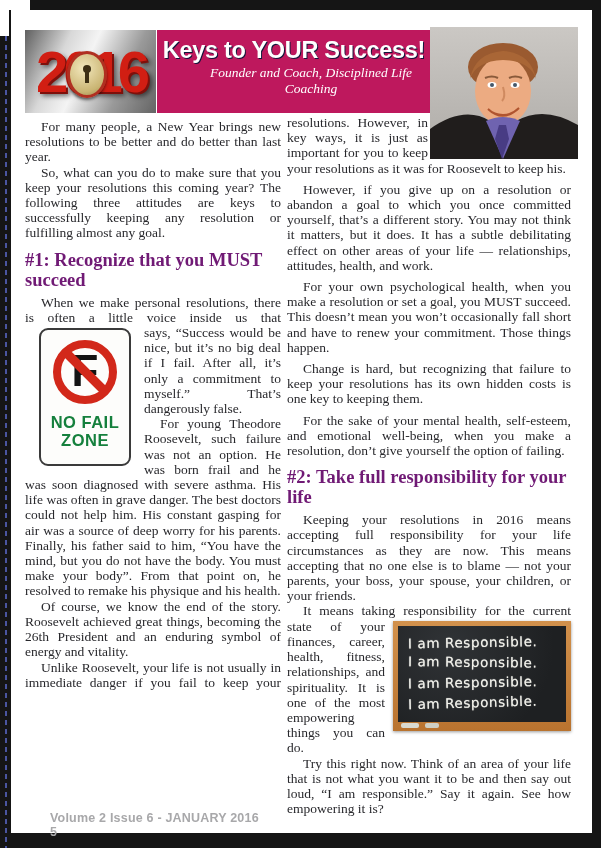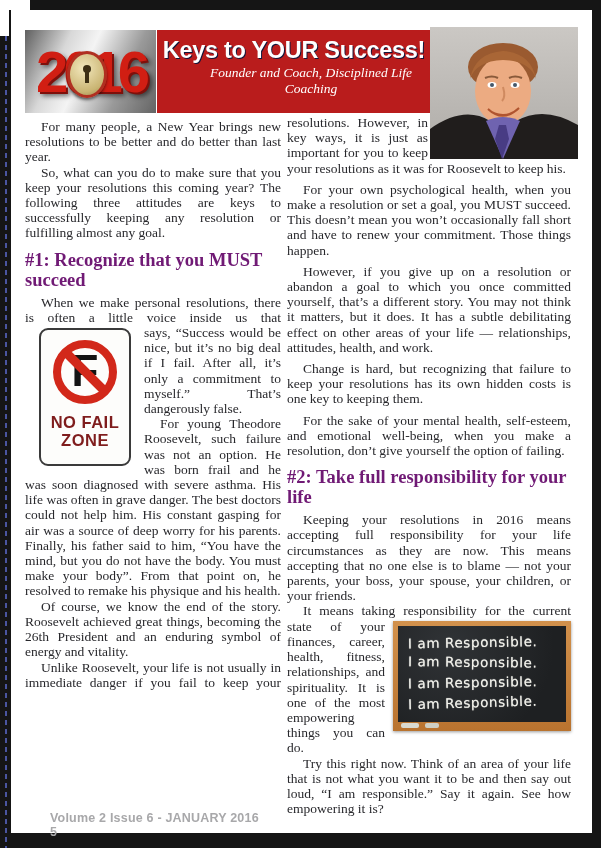--- a/index.html
+++ b/index.html
@@ -20,21 +20,21 @@
     background:linear-gradient(115deg,#5f5f5f 0%,#d8d8d8 28%,#f4f4f4 45%,#9a9a9a 72%,#646464 100%);
     display:flex; align-items:center; justify-content:center; }
   .logo-text { font-family:"Liberation Sans", sans-serif; font-weight:bold; font-size:58px;
     color:#d11e13; letter-spacing:-5px; text-shadow:2px 2px 0 #7e100b, 4px 4px 5px rgba(0,0,0,.55); }
   .dial { position:absolute; left:42px; top:21px; width:34px; height:41px; border-radius:50%;
     background:radial-gradient(circle at 40% 35%, #f2e7bc, #c9b472 70%, #95824a);
     border:3px solid #b03021; box-shadow:0 2px 3px rgba(0,0,0,.5); }
   .keyhole-c { position:absolute; left:13px; top:11px; width:8px; height:8px; border-radius:50%; background:#3c2f14; }
   .keyhole-s { position:absolute; left:15px; top:17px; width:4px; height:12px; background:#3c2f14; }
 
-  .banner { position:absolute; left:146px; top:20px; width:274px; height:83px; background:#b91c1c;
+  .banner { position:absolute; left:146px; top:20px; width:274px; height:83px; background:#be185d;
     color:#ffffff; box-sizing:border-box; padding-top:7px; }
   .banner-title { font-family:"Liberation Sans", sans-serif; font-weight:bold; font-size:23.5px;
     text-align:center; letter-spacing:-0.3px; text-shadow:1px 1px 0 #11163a; }
   .banner-byline { font-family:"Liberation Sans", sans-serif; font-size:13px; text-align:right; padding-right:16px; margin-top:1px; }
   .banner-tagline { font-family:"Liberation Serif", serif; font-style:italic; font-size:13.5px; text-align:center; margin-top:1px;padding-left:34px; }
 
   .photo { position:absolute; left:419px; top:17px; width:148px; height:132px; overflow:hidden; }
 
   
   .col { position:absolute; font-size:13.5px; line-height:15.2px; color:#28282c;
@@ -54,21 +54,21 @@
     background:#fdfdfb; border:2px solid #3a3a3a; border-radius:9px; position:relative;
     text-align:center; box-sizing:border-box; }
   .prohib { position:relative; width:64px; height:64px; margin:10px auto 6px auto; }
   .ring { position:absolute; left:0; top:0; right:0; bottom:0; border:8px solid #d2281a;
     border-radius:50%; box-sizing:border-box; }
   .fletter { position:absolute; left:0; right:0; top:7px; font-family:"Liberation Sans", sans-serif;
     font-weight:bold; font-size:44px; line-height:48px; color:#141414; }
   .slash { position:absolute; left:2px; top:27px; width:60px; height:9px; background:#d2281a;
     transform:rotate(45deg); border-radius:2px; }
   .sign-text { margin-top:9px; font-family:"Liberation Sans", sans-serif; font-weight:bold;
-    font-size:16.5px; line-height:18px; color:#7f1d1d; letter-spacing:.5px; text-indent:0; }
+    font-size:16.5px; line-height:18px; color:#15803d; letter-spacing:.5px; text-indent:0; }
   .sign-text span { display:block; }
 
   
   .chalkboard { float:right; width:178px; height:110px; margin:2px 0 4px 8px;
     background:linear-gradient(180deg,#d2914c,#b9732f); padding:5px 5px 9px 5px; box-sizing:border-box;
     position:relative; box-shadow:0 1px 3px rgba(0,0,0,.4); }
   .board { width:100%; height:100%; background:radial-gradient(circle at 30% 20%, #303336, #1e2022 75%);
     box-sizing:border-box; padding:6px 0 0 10px; }
   .chalk-line { font-family:"DejaVu Sans", sans-serif; font-size:13.5px; line-height:20px;
     color:#f1f1ea; letter-spacing:.6px; white-space:nowrap; text-shadow:0 0 1px rgba(255,255,255,.7);
@@ -161,22 +161,22 @@
       <p class="indent">For young Theodore Roosevelt, such failure was not an option. He was born frail and he was soon diagnosed with severe asthma. His life was often in grave danger. The best doctors could not help him. His constant gasping for air was a source of deep worry for his parents. Finally, his father said to him, “You have the mind, but you do not have the body. You must make your body”.  From that point on, he resolved to remake his physique and his health.</p>
     </div>
 
     <p class="indent">Of course, we know the end of the story. Roosevelt achieved great things, becoming the 26th President and an enduring symbol of energy and vitality.</p>
     <p class="indent jlast">Unlike Roosevelt, your life is not usually in immediate danger if you fail to keep your</p>
   </div>
 
   <div class="col col-right">
     <div class="photo-spacer"></div>
     <p>resolutions. However, in key ways, it is just as important for you to keep your resolutions as it was for Roosevelt to keep his.</p>
+    <p class="indent sp">However, if you give up on a resolution or abandon a goal to which you once committed yourself, that’s a different story. You may not think it matters, but it does. It has a subtle debilitating effect on other areas of your life — relationships, attitudes, health, and work.</p>
     <p class="indent sp">For your own psychological health, when you make a resolution or set a goal, you MUST succeed. This doesn’t mean you won’t occasionally fall short and have to renew your commitment. Those things happen.</p>
-    <p class="indent sp">However, if you give up on a resolution or abandon a goal to which you once committed yourself, that’s a different story. You may not think it matters, but it does. It has a subtle debilitating effect on other areas of your life — relationships, attitudes, health, and work.</p>
     <p class="indent sp">Change is hard, but recognizing that failure to keep your resolutions has its own hidden costs is one key to keeping them.</p>
     <p class="indent sp">For the sake of your mental health, self-esteem, and emotional well-being, when you make a resolution, don’t give yourself the option of failing.</p>
 
     <h2 class="heading">
       <span class="hl">#2: Take full responsibility for your</span>
       <span class="hl">life</span>
     </h2>
 
     <p class="indent">Keeping your resolutions in 2016 means accepting full responsibility for your life circumstances as they are now. This means accepting that no one else is to blame — not your parents, your boss, your spouse, your children, or your friends.</p>
     <p class="indent jlast">It means taking responsibility for the current</p>

